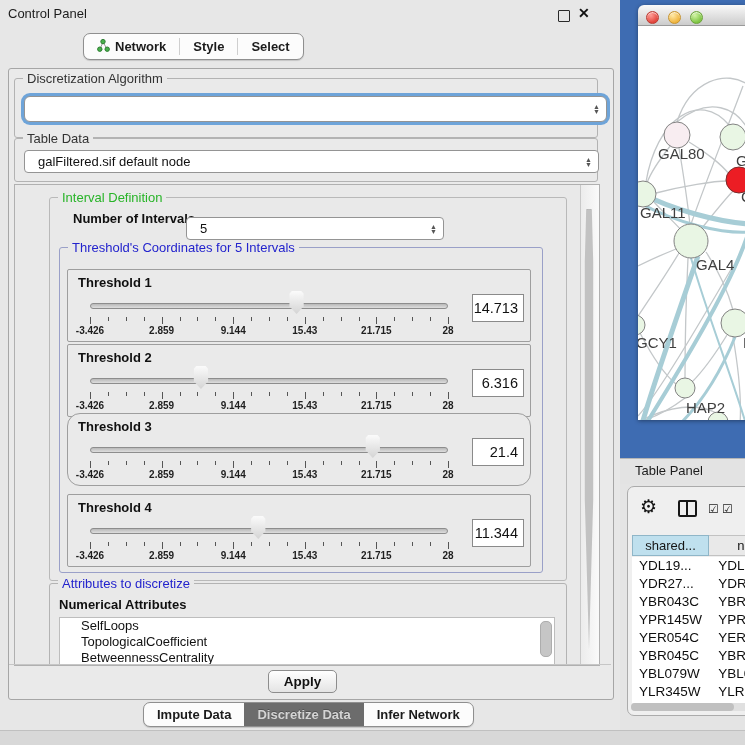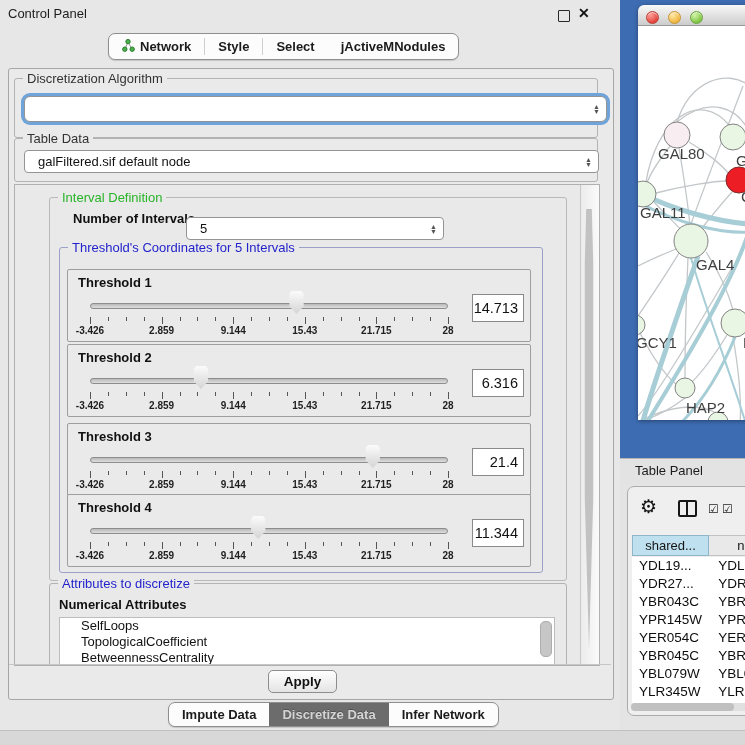--- a/index.html
+++ b/index.html
@@ -7,21 +7,21 @@
        font-family:"Liberation Sans", sans-serif; -webkit-font-smoothing:antialiased;}
   #app{position:relative;width:745px;height:745px;overflow:hidden;}
   .abs{position:absolute;}
 
   
   #titlebar-title{left:8px;top:6px;font-size:13px;color:#1c1c1c;}
   #float-icon{left:558px;top:10px;width:10px;height:10px;border:1.6px solid #2a2a2a;border-radius:1px;}
   #close-icon{left:578px;top:5px;font-size:14px;font-weight:bold;color:#111;}
 
   .tabbar{display:flex;align-items:stretch;background:#fcfcfc;border:1px solid #8f8f8f;
-          border-radius:7px;overflow:hidden;box-shadow:0 1px 1px rgba(0,0,0,.15);margin-left:25px;}
+          border-radius:7px;overflow:hidden;box-shadow:0 1px 1px rgba(0,0,0,.15);}
   .tab{display:flex;align-items:center;justify-content:center;gap:5px;padding:0 13px;
        font-size:13px;font-weight:bold;color:#1b1b1b;cursor:default;white-space:nowrap;}
   .tab.selected{background:#6c6c6c;color:#d4d4d4;text-shadow:0 -1px 0 rgba(0,0,0,.25);}
   .tabsep{width:1px;background:#cfcfcf;margin:4px 0;}
   #top-tabs{left:83px;top:33px;height:25px;}
   #bottom-tabs{left:143px;top:702px;height:23px;}
 
   #main-panel{left:8px;top:68px;width:604px;height:630px;background:#eaeaea;
               border:1px solid #a6a6a6;border-radius:3px;}
 
@@ -139,23 +139,20 @@
           </svg></span>
         <span>Network</span>
       </div>
       <div class="tabsep"></div>
       <div class="tab">
         <span>Style</span>
       </div>
       <div class="tabsep"></div>
       <div class="tab">
         <span>Select</span>
-      </div>
-      <div class="tab">
-        <span>jActiveMNodules</span>
       </div>
     </div>
 
   <div class="abs" id="main-panel"></div>
 
   <div class="groupbox" style="left:14px;top:78px;width:582px;height:58px;">
     <span class="grouptitle">Discretization Algorithm</span>
   </div>
   <div class="combo" id="algo-combo">
     <span class="stepper">▲<br>▼</span>
@@ -250,21 +247,21 @@
             <div class="ticklabel" style="left: 0%;">-3.426</div>
             <div class="ticklabel" style="left: 20%;">2.859</div>
             <div class="ticklabel" style="left: 40%;">9.144</div>
             <div class="ticklabel" style="left: 60%;">15.43</div>
             <div class="ticklabel" style="left: 80%;">21.715</div>
             <div class="ticklabel" style="left: 100%;">28</div>
             <div class="thumb" style="left: calc(31% - 8.5px);"></div>
           </div>
           <div class="valuebox">6.316</div>
         </div>
-        <div class="threshold-panel" style="top: 238px;">
+        <div class="threshold-panel" style="top: 228px; border-radius: 13px;">
           <div class="threshold-label">Threshold 3</div>
           <div class="slider-zone">
             <div class="track"></div>
             <div class="tick major" style="left: 0%;"></div>
             <div class="tick" style="left: 5%;"></div>
             <div class="tick" style="left: 10%;"></div>
             <div class="tick" style="left: 15%;"></div>
             <div class="tick major" style="left: 20%;"></div>
             <div class="tick" style="left: 25%;"></div>
             <div class="tick" style="left: 30%;"></div>

